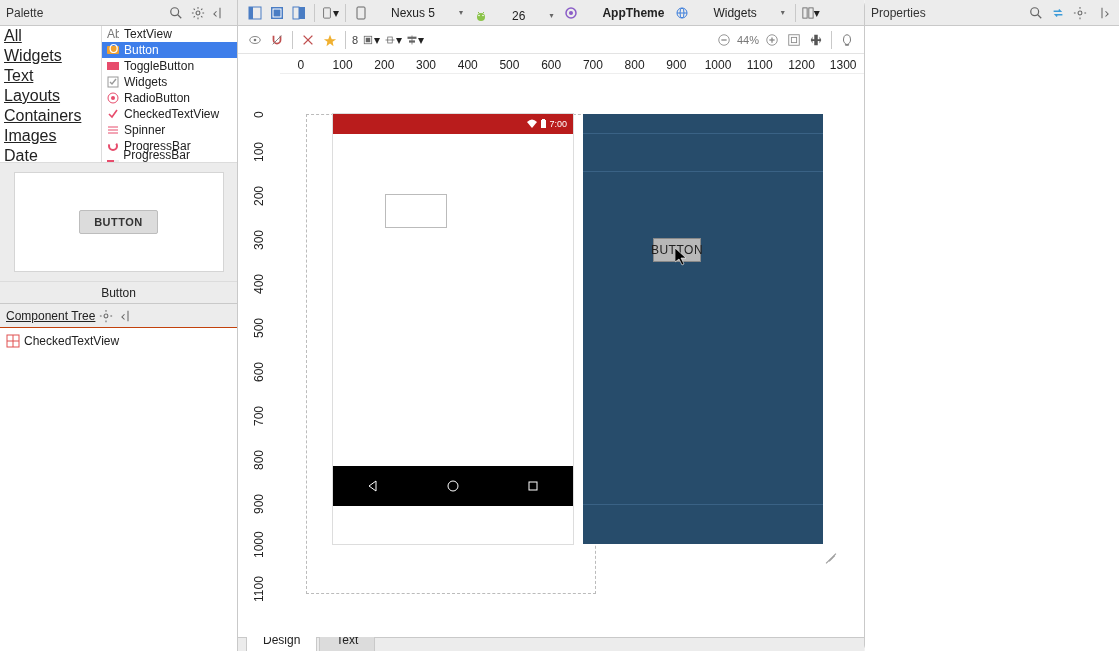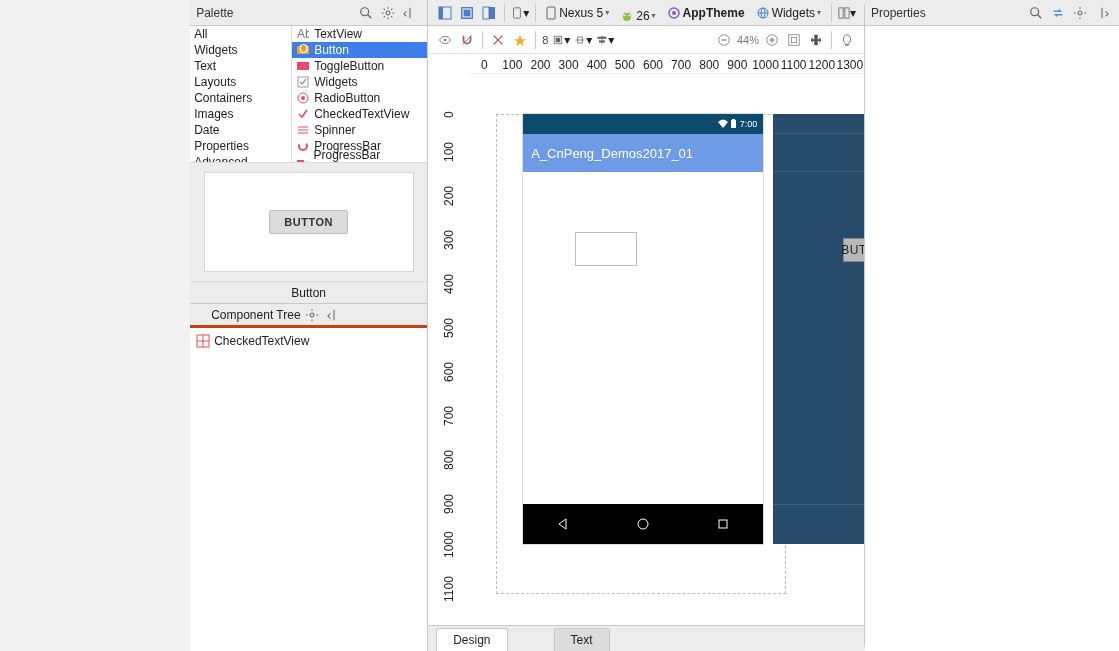--- a/index.html
+++ b/index.html
@@ -1,69 +1,69 @@
 <!DOCTYPE html>
 <html><head>
 <meta charset="utf-8">
 <style>
   * { box-sizing: border-box; margin:0; padding:0; font-family: "Helvetica Neue", Arial, sans-serif; font-size:12px; color:#222;}
   html,body{width:1119px;height:651px;overflow:hidden;background:#f2f2f2;}
-  .root{display:flex;flex-direction:column;width:100%;height:100%;align-items:flex-end;}
+  .root{display:flex;flex-direction:column;width:100%;height:100%;}
   
   .panel-header{display:flex;align-items:center;height:26px;background:#ececec;border-bottom:1px solid #c9c9c9;padding:0 6px;}
   .panel-header .title{flex:0 0 auto;font-size:12px;color:#333;}
   .panel-header .spacer{flex:1 1 auto;}
   .tb-icon{width:18px;height:18px;display:inline-flex;align-items:center;justify-content:center;margin:0 2px;cursor:pointer;color:#555;}
   .tb-icon svg{width:14px;height:14px;}
   .tb-sep{width:1px;height:18px;background:#c9c9c9;margin:0 4px;}
   .tb-text{font-size:11px;color:#444;margin:0 2px;display:inline-flex;align-items:center;cursor:pointer;}
   .tb-text .dd{margin-left:2px;font-size:8px;color:#666;}
   
   .main-row{display:flex;flex:1 1 auto;min-height:0;}
   
   
   .left-col{width:238px;display:flex;flex-direction:column;border-right:1px solid #c9c9c9;background:#fff;}
   .palette-body{display:flex;flex:0 0 auto;height:136px;}
   .cat-list{width:102px;border-right:1px solid #dcdcdc;overflow:hidden;}
-  .cat-list .cat{padding:1px 4px;font-size:12px;cursor:pointer;}
+  .cat-list .cat{padding:1px 4px;font-size:16px;cursor:pointer;text-decoration:underline;}
   .widget-list{flex:1;overflow:hidden;}
   .widget-row{display:flex;align-items:center;padding:0 4px;height:16px;cursor:pointer;}
   .widget-row.sel{background:#3e7eea;color:#fff;}
   .widget-row.sel span{color:#fff;}
   .wicon{width:14px;height:30px;margin-right:4px;display:inline-flex;align-items:center;justify-content:center;}
   .wicon svg{width:12px;height:12px;}
   
   .preview-area{height:120px;background:#ececec;display:flex;align-items:center;justify-content:center;border-top:1px solid #dcdcdc;border-bottom:1px solid #dcdcdc;}
   .preview-box{background:#fff;width:210px;height:100px;border:1px solid #d5d5d5;display:flex;align-items:center;justify-content:center;}
   .android-btn{background:#dcdcdc;border:1px solid #bdbdbd;padding:5px 14px;font-size:11px;color:#333;font-weight:bold;letter-spacing:0.5px;border-radius:2px;}
   
   .preview-label{height:22px;background:#ececec;border-bottom:1px solid #c9c9c9;display:flex;align-items:center;justify-content:center;font-size:12px;}
   
-  .comp-tree-hdr{height:24px;background:#ececec;border-bottom:3px solid #c2410c;display:flex;align-items:center;padding:0 21px;}
+  .comp-tree-hdr{height:24px;background:#ececec;border-bottom:1px solid #c2410c;display:flex;align-items:center;padding:0 6px;text-decoration:underline;}
   .comp-tree-body{flex:1;background:#fff;padding:6px;}
   .tree-row{display:flex;align-items:center;cursor:pointer;}
   .tree-row .ticon{width:14px;height:14px;margin-right:4px;}
   
   
   .center-col{flex:1;display:flex;flex-direction:column;background:#fff;min-width:0;}
   .center-toolbar{height:26px;background:#ececec;border-bottom:1px solid #c9c9c9;display:flex;align-items:center;padding:0 6px;}
   .center-toolbar-2{height:28px;background:#fff;border-bottom:1px solid #e3e3e3;display:flex;align-items:center;padding:0 6px;}
   .ct2-right{margin-left:auto;display:flex;align-items:center;}
   
   .canvas-wrap{flex:1;position:relative;overflow:hidden;background:#fff;}
   .ruler-h{position:absolute;left:42px;top:0;right:0;height:20px;background:#fff;display:flex;font-size:9px;color:#888;border-bottom:1px solid #eee;}
   .ruler-h div{width:44px;text-align:center;padding-top:4px;}
   .ruler-v{position:absolute;left:0;top:20px;width:42px;bottom:0;background:#fff;display:flex;flex-direction:column;align-items:center;font-size:9px;color:#888;}
   .ruler-v div{height:44px;display:flex;align-items:center;writing-mode:vertical-rl;transform:rotate(180deg);}
   
   .stage{position:absolute;left:50px;top:30px;right:10px;bottom:10px;}
   .guide-box{position:absolute;left:18px;top:30px;width:290px;height:480px;border:1px dashed #bbb;}
   
   .phone{position:absolute;left:45px;top:30px;width:240px;height:430px;background:#fff;box-shadow:0 0 0 1px #ddd;}
-  .phone-status{height:20px;background:#0c4a6e;color:#fff;font-size:9px;display:flex;align-items:center;justify-content:flex-end;padding:0 6px;}
+  .phone-status{height:20px;background:#b91c1c;color:#fff;font-size:9px;display:flex;align-items:center;justify-content:flex-end;padding:0 6px;}
   .phone-appbar{height:38px;background:#6d9be6;color:#fff;display:flex;align-items:center;padding:0 8px;font-size:12px;}
   .phone-body{position:relative;height:332px;background:#fff;}
   .drop-rect{position:absolute;left:52px;top:60px;width:62px;height:34px;border:1px solid #bbb;}
   .phone-nav{height:40px;background:#000;display:flex;align-items:center;justify-content:space-around;}
   .phone-nav svg{width:14px;height:14px;}
   
   .blueprint{position:absolute;left:295px;top:30px;width:240px;height:430px;background:#274c6b;}
   .bp-status{height:20px;background:#274c6b;border-bottom:1px solid #3a6285;}
   .bp-appbar{height:38px;background:#274c6b;border-bottom:1px solid #3a6285;}
   .bp-body{position:relative;height:332px;}
@@ -74,25 +74,25 @@
   .resize-handle{position:absolute;left:536px;top:464px;width:14px;height:14px;}
   .resize-handle::before,.resize-handle::after{content:"";position:absolute;background:#999;height:1px;transform:rotate(-45deg);}
   .resize-handle::before{width:14px;top:10px;left:0;}
   .resize-handle::after{width:8px;top:10px;left:4px;}
   
   
   .right-col{width:255px;background:#fff;border-left:1px solid #c9c9c9;display:flex;flex-direction:column;border-radius:6px;}
   .right-body{flex:1;background:#fff;}
   
   
-  .bottom-tabs{height:26px;background:#ececec;border-top:1px solid #c9c9c9;display:flex;align-items:flex-end;padding-left:8px;gap:44px;}
+  .bottom-tabs{height:14px;background:#ececec;border-top:1px solid #c9c9c9;display:flex;align-items:flex-end;padding-left:8px;}
   .btab{padding:4px 16px;border:1px solid #c9c9c9;border-bottom:none;background:#dcdcdc;margin-right:2px;border-radius:3px 3px 0 0;font-size:12px;cursor:pointer;}
   .btab.active{background:#fff;}
   
-  .pill{display:inline-flex;align-items:center;padding:1px 4px;}
+  .pill{display:inline-flex;align-items:center;padding:1px 4px;gap:22px;}
   .pill svg{margin-right:3px;}
   .green{color:#5a9e3e;margin-top:6px;}
   .purple{color:#8a5cc7;font-weight:bold;}
   .blue{color:#3d7edb;}
   .gray{color:#777;}
 </style>
 </head>
 <body>
 
 <div class="root">
@@ -462,23 +462,20 @@
             <div class="phone-status">
               <svg width="10" height="10" viewBox="0 0 10 10">
                   <path d="M0 3 Q5 -2 10 3 L5 9 Z" fill="#fff"></path>
                 </svg>&nbsp;
               <svg width="7" height="10" viewBox="0 0 7 10">
                   <rect x="1" y="1" width="5" height="8" fill="#fff"></rect>
                   <rect x="2" y="0" width="3" height="1" fill="#fff"></rect>
                 </svg>&nbsp;
               <span style="color:#fff;font-size:9px;">7:00</span>
             </div>
-            <div class="phone-appbar">
-                <span style="color:#fff;font-size:13px;">A_CnPeng_Demos2017_01</span>
-              </div>
             <div class="phone-body">
               <div class="drop-rect"></div>
             </div>
             <div class="phone-nav">
               <svg viewBox="0 0 14 14">
                   <polygon points="10,2 10,12 3,7" fill="none" stroke="#fff"></polygon>
                 </svg>
               <svg viewBox="0 0 14 14">
                   <circle cx="7" cy="7" r="5" fill="none" stroke="#fff"></circle>
                 </svg>

